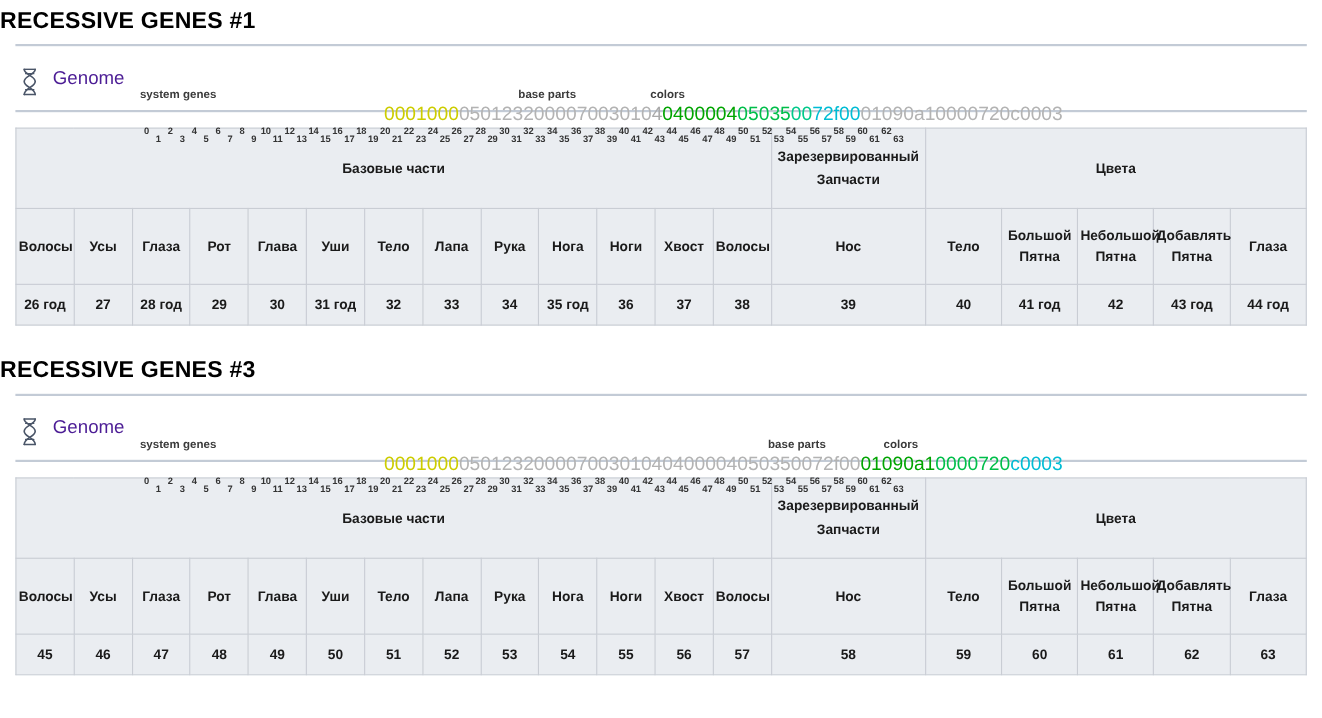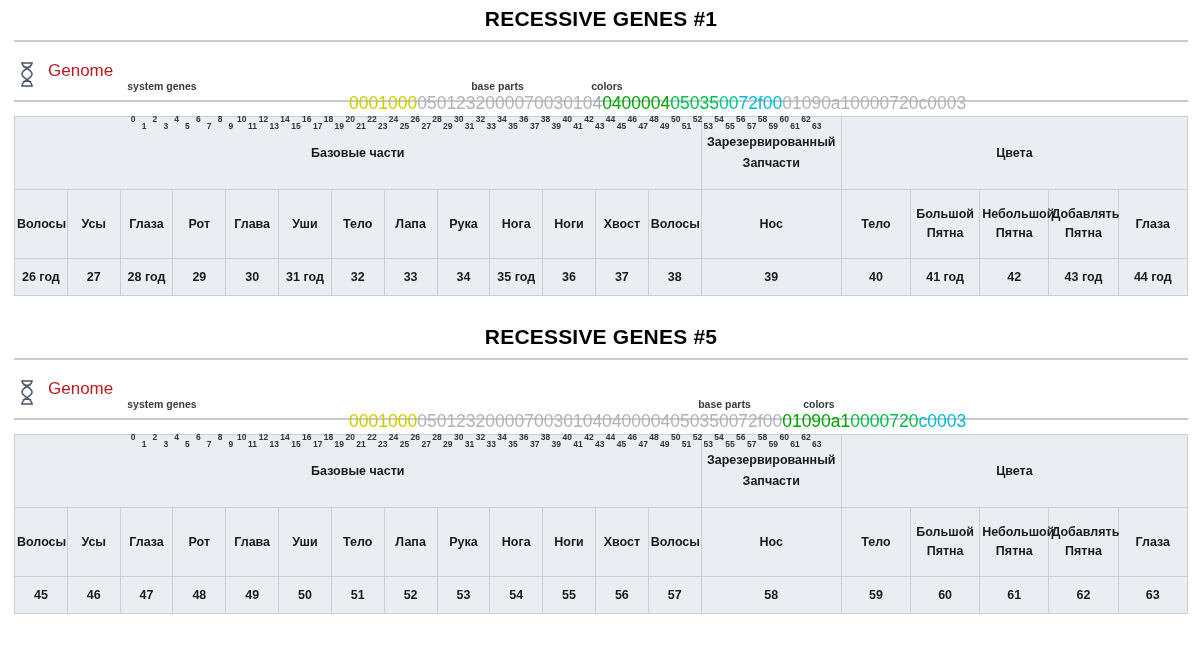--- a/index.html
+++ b/index.html
@@ -11,21 +11,20 @@
   body {
     font-family: "Liberation Sans", sans-serif;
     color: #222222;
     -webkit-font-smoothing: antialiased;
   }
 
   .page { width: 1202px; position: relative; }
 
   
   .section-title {
-    text-align: center;
     font-size: 21px;
     font-weight: bold;
     color: #000000;
     letter-spacing: 0.2px;
     padding: 7px 0 9px 0;
   }
 
   
   .genome-panel {
     margin: 0 14px;
@@ -45,21 +44,21 @@
     width: 26px;
     flex: 0 0 26px;
     display: flex;
     align-items: center;
     justify-content: center;
     padding-top: 14px;
     color: #4a5568;
   }
   .genome-label {
     font-size: 17px;
-    color: #b91c1c;
+    color: #4c1d95;
     padding: 13px 0 0 8px;
     flex: 0 0 auto;
     white-space: nowrap;
   }
   .genome-body {
     flex: 1 1 auto;
     position: relative;
     padding-left: 14px;
     padding-top: 0px;
     margin-top: 32px;
@@ -295,21 +294,21 @@
             <td class="val-cell" style="width: 62px;">44 год</td>
           </tr>
       </tbody>
     </table>
   </div>
 
   <div class="spacer-md"></div>
 
   <div>
 
-    <div class="section-title">RECESSIVE GENES #5</div>
+    <div class="section-title">RECESSIVE GENES #3</div>
 
     <div class="genome-panel">
       <div class="genome-row">
         <div class="dna-icon">
           <svg width="16" height="26" viewBox="0 0 16 26" aria-hidden="true">
             <g stroke="#4a5568" stroke-width="1.5" fill="none" stroke-linecap="round">
               <path d="M3 1 C3 6, 13 7, 13 12 C13 17, 3 18, 3 24"></path>
               <path d="M13 1 C13 6, 3 7, 3 12 C3 17, 13 18, 13 24"></path>
               <path d="M3 1 L13 1" stroke-width="1.4"></path>
               <path d="M4.2 5 L11.8 5" stroke-width="1.1"></path>

